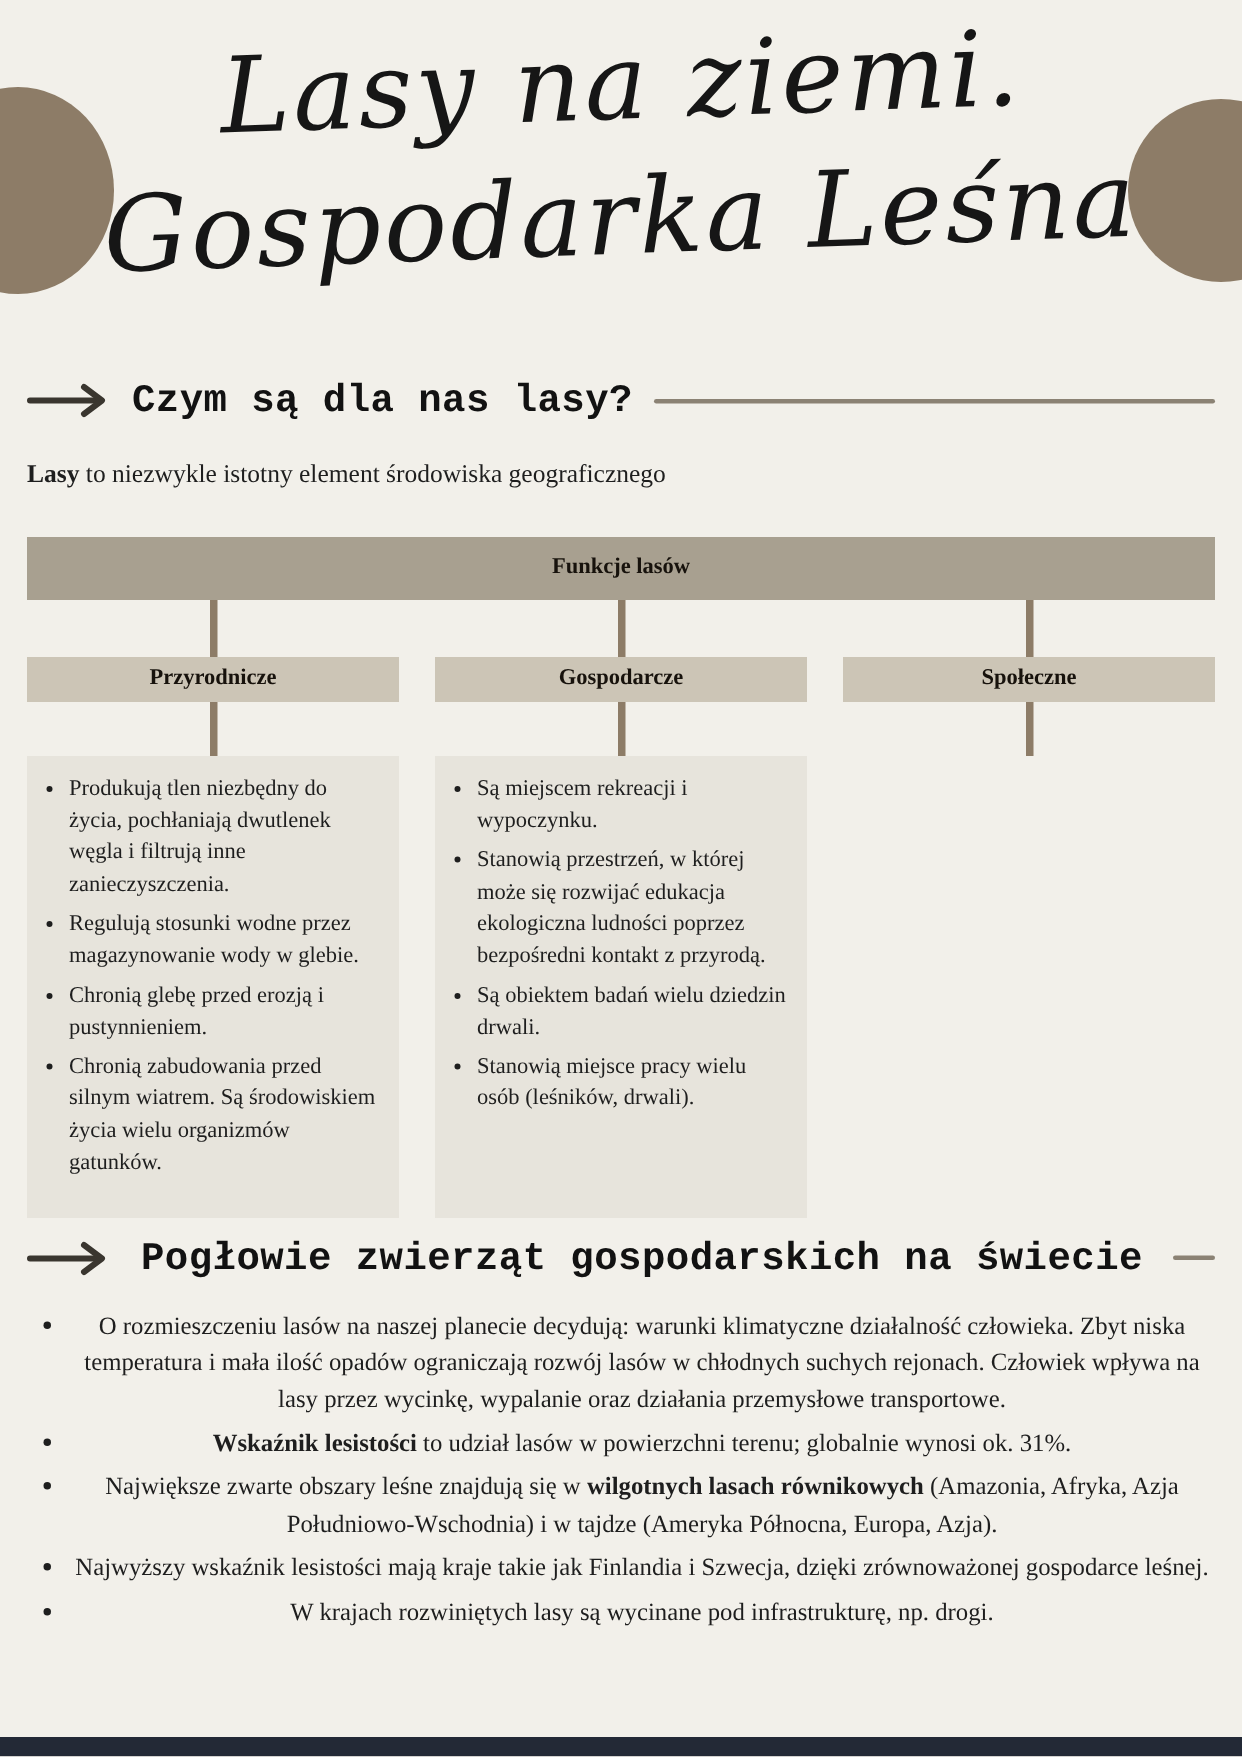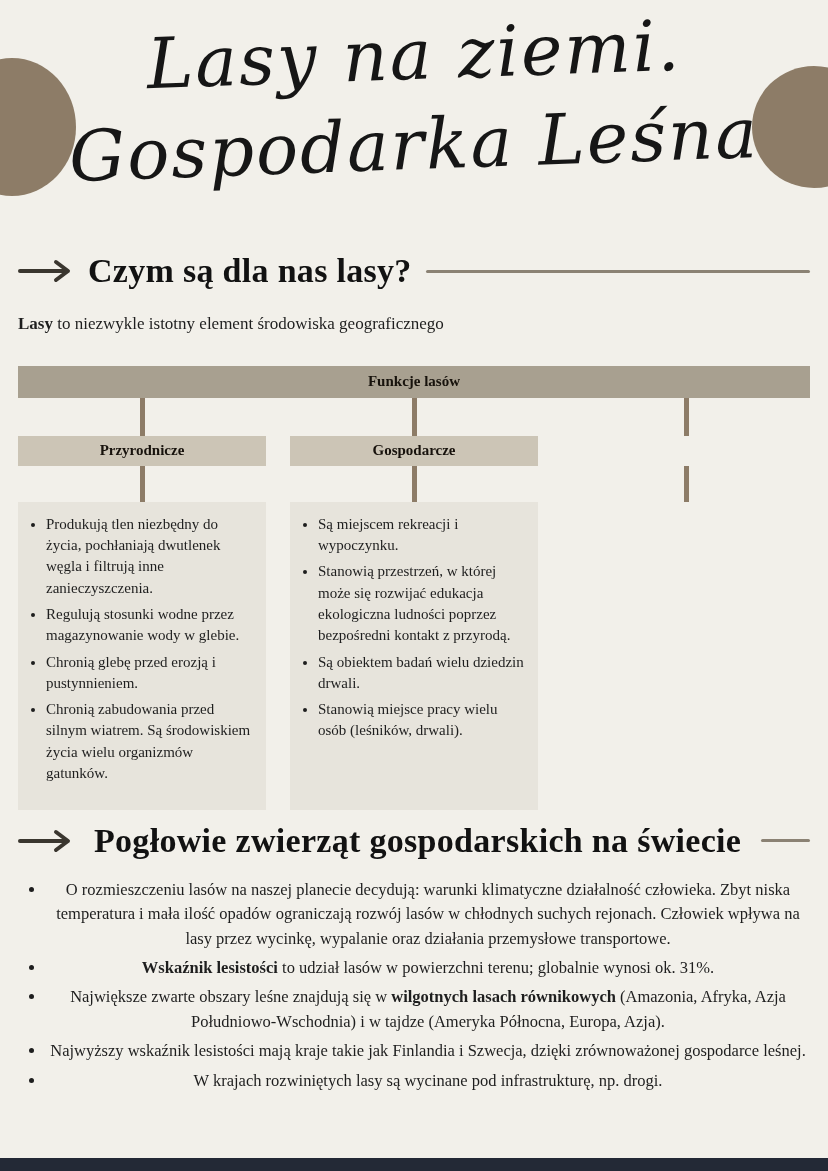--- a/index.html
+++ b/index.html
@@ -47,42 +47,42 @@
   .content{
     position:absolute;top:248px;left:0;right:0;
     padding:0 18px;
   }
   .heading-row{
     display:flex;align-items:center;gap:14px;
     margin-top:4px;
   }
   .arrow{flex:0 0 auto;display:block;}
   .heading-text{
-    font-family:Liberation Serif, serif;
+    font-family:Liberation Mono, monospace;
     font-weight:800;
-    font-size:34px;
+    font-size:26px;
     letter-spacing:.3px;
     color:#121212;
     white-space:nowrap;
   }
   .heading-rule{
     flex:1 1 auto;height:3px;border-radius:2px;
     background:var(--rule);
     min-width:20px;
   }
   .intro{
     margin-top:22px;
     font-size:17px;
     line-height:1.4;
   }
   .intro .b{font-weight:bold;}
   
   .diagram{margin-top:30px;}
   .diagram-header{
-    height:32px;background:var(--bar);
+    height:42px;background:var(--bar);
     display:flex;align-items:center;justify-content:center;
     font-weight:bold;font-size:15px;color:#17120c;
   }
   .tri{display:grid;grid-template-columns:1fr 1fr 1fr;column-gap:50px;gap:24px;}
   .conn{width:5px;background:var(--brown);margin:0 auto;}
   .conn.c1{height:38px;}
   .conn.c2{height:36px;}
   .col-label{
     height:30px;background:var(--label_box);
     display:flex;align-items:center;justify-content:center;
@@ -137,20 +137,21 @@
 
       <div class="tri">
         <div class="conn c1"></div>
         <div class="conn c1"></div>
         <div class="conn c1"></div>
       </div>
 
       <div class="tri">
         <div class="col-label">Przyrodnicze</div>
         <div class="col-label">Gospodarcze</div>
+        <div class="col-label">Społeczne</div>
       </div>
 
       <div class="tri">
         <div class="conn c2"></div>
         <div class="conn c2"></div>
         <div class="conn c2"></div>
       </div>
 
       <div class="tri">
         <div class="col-box">

